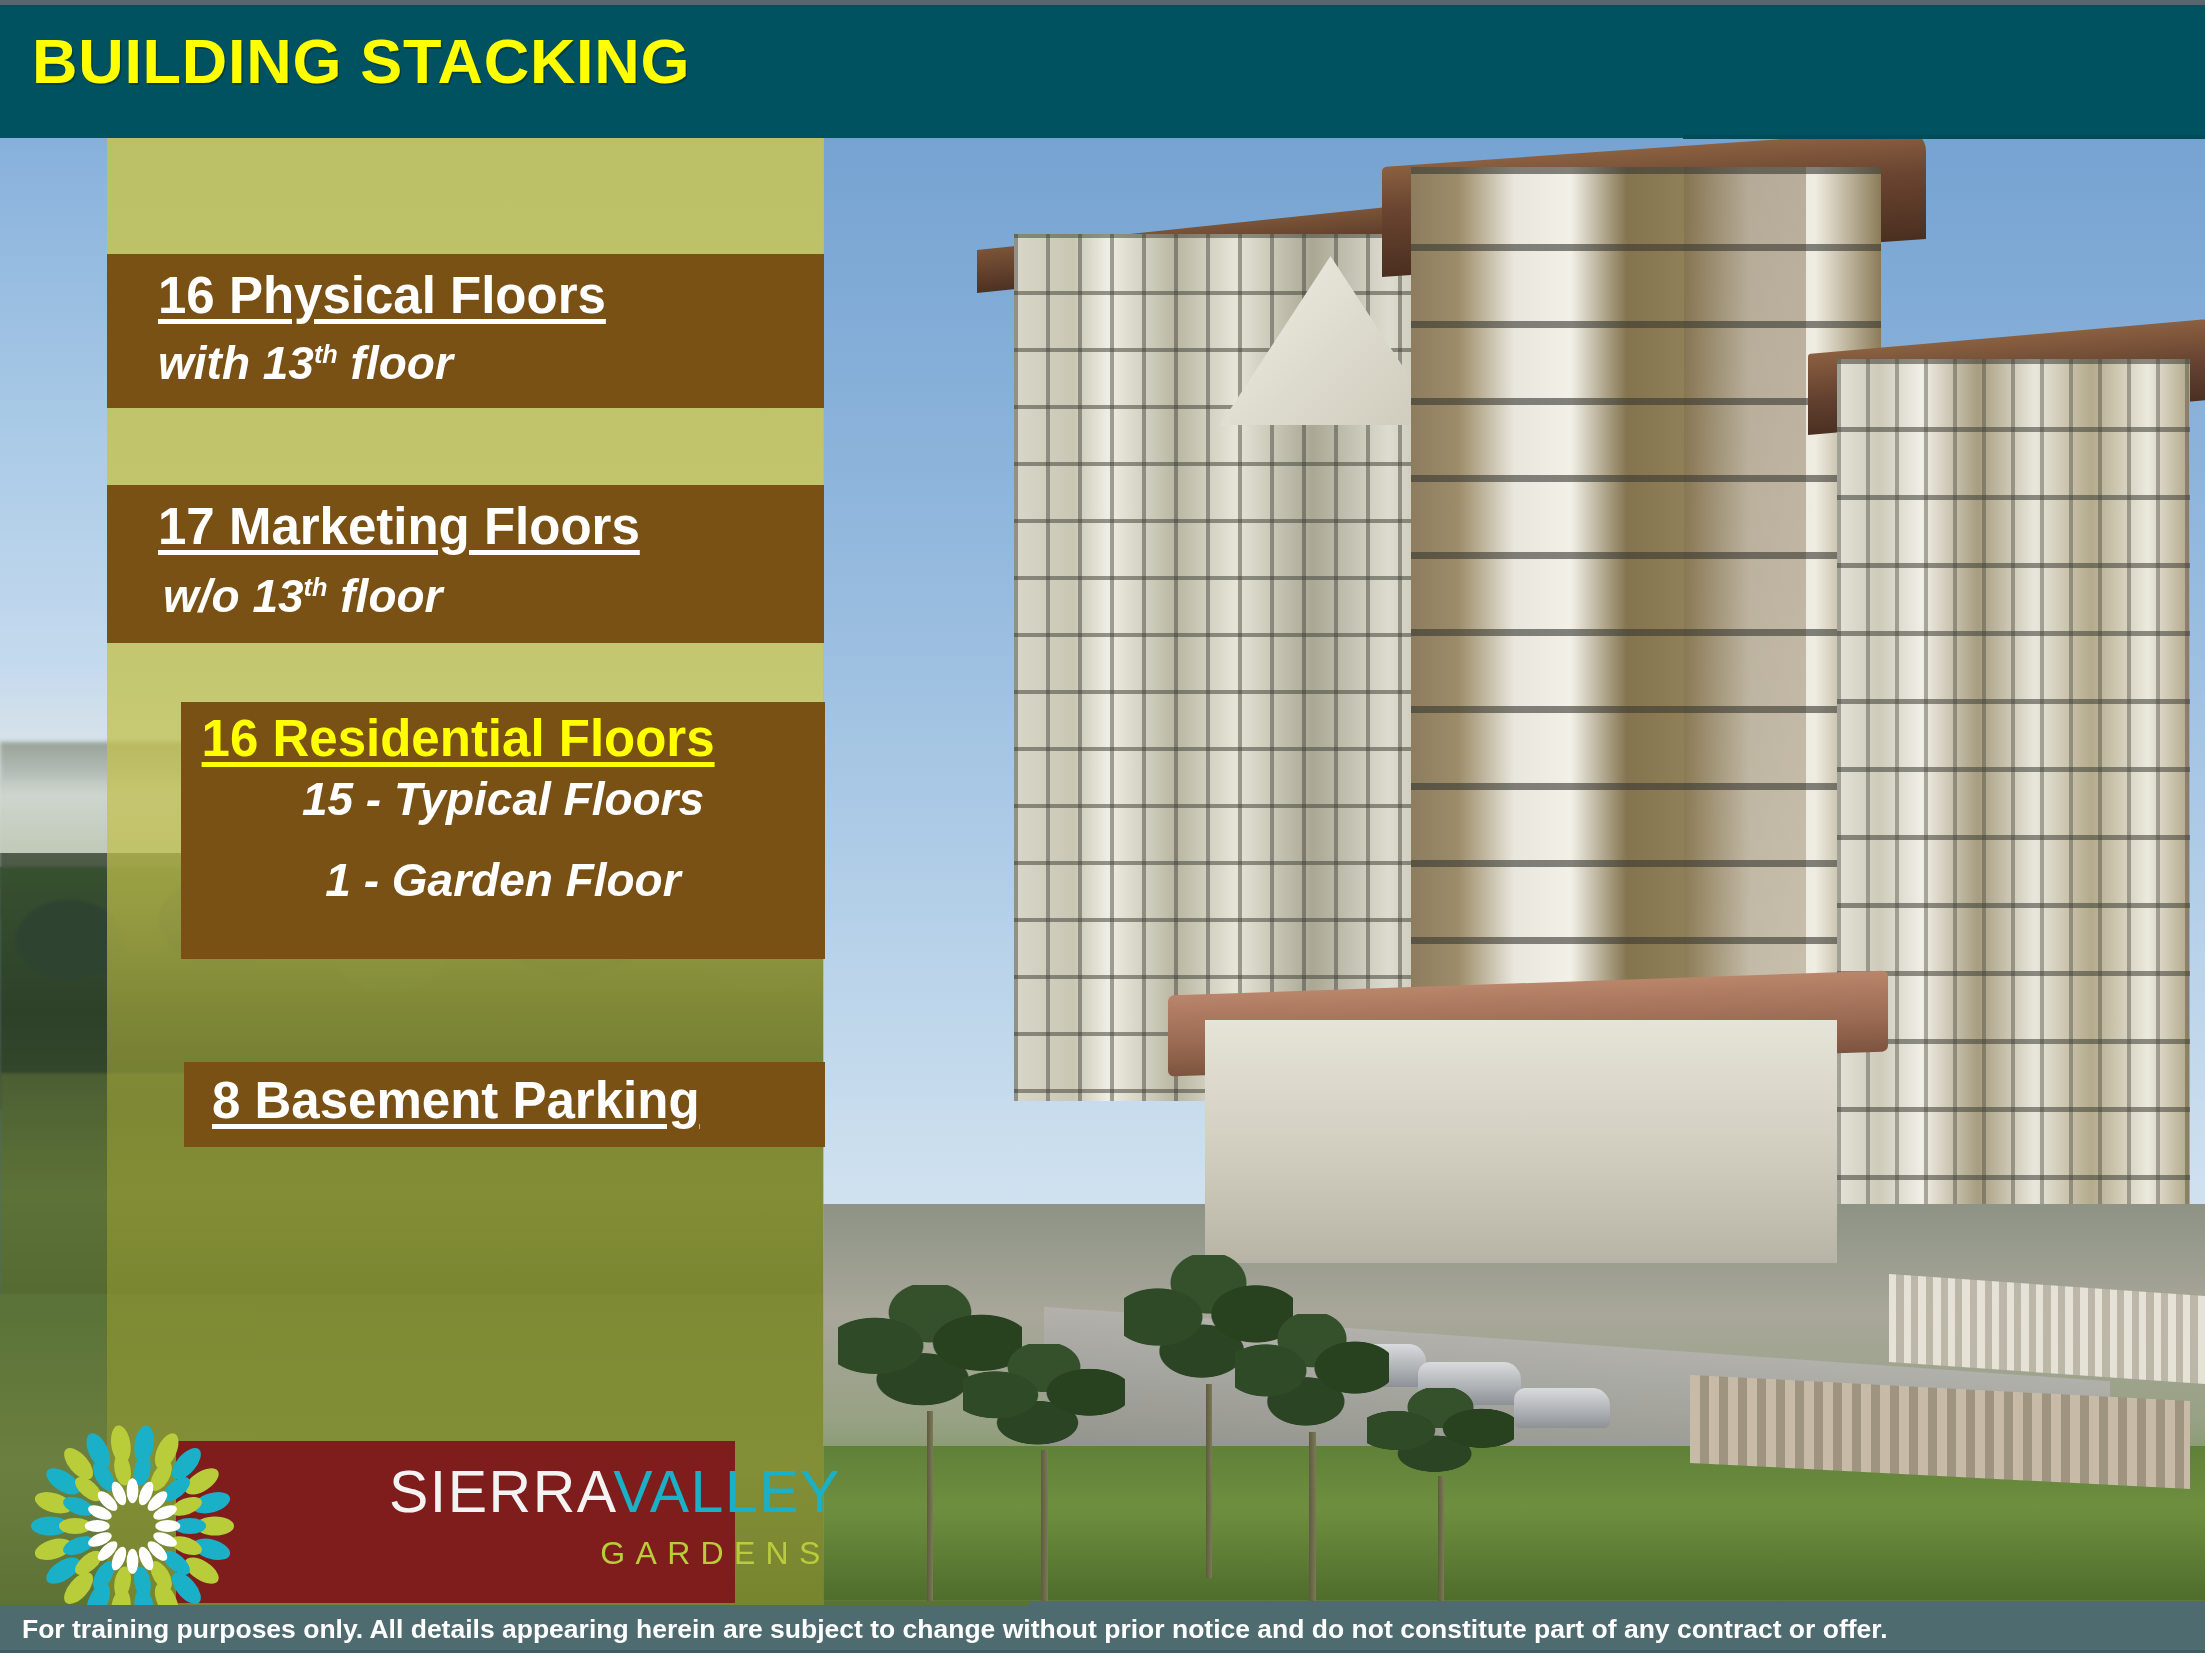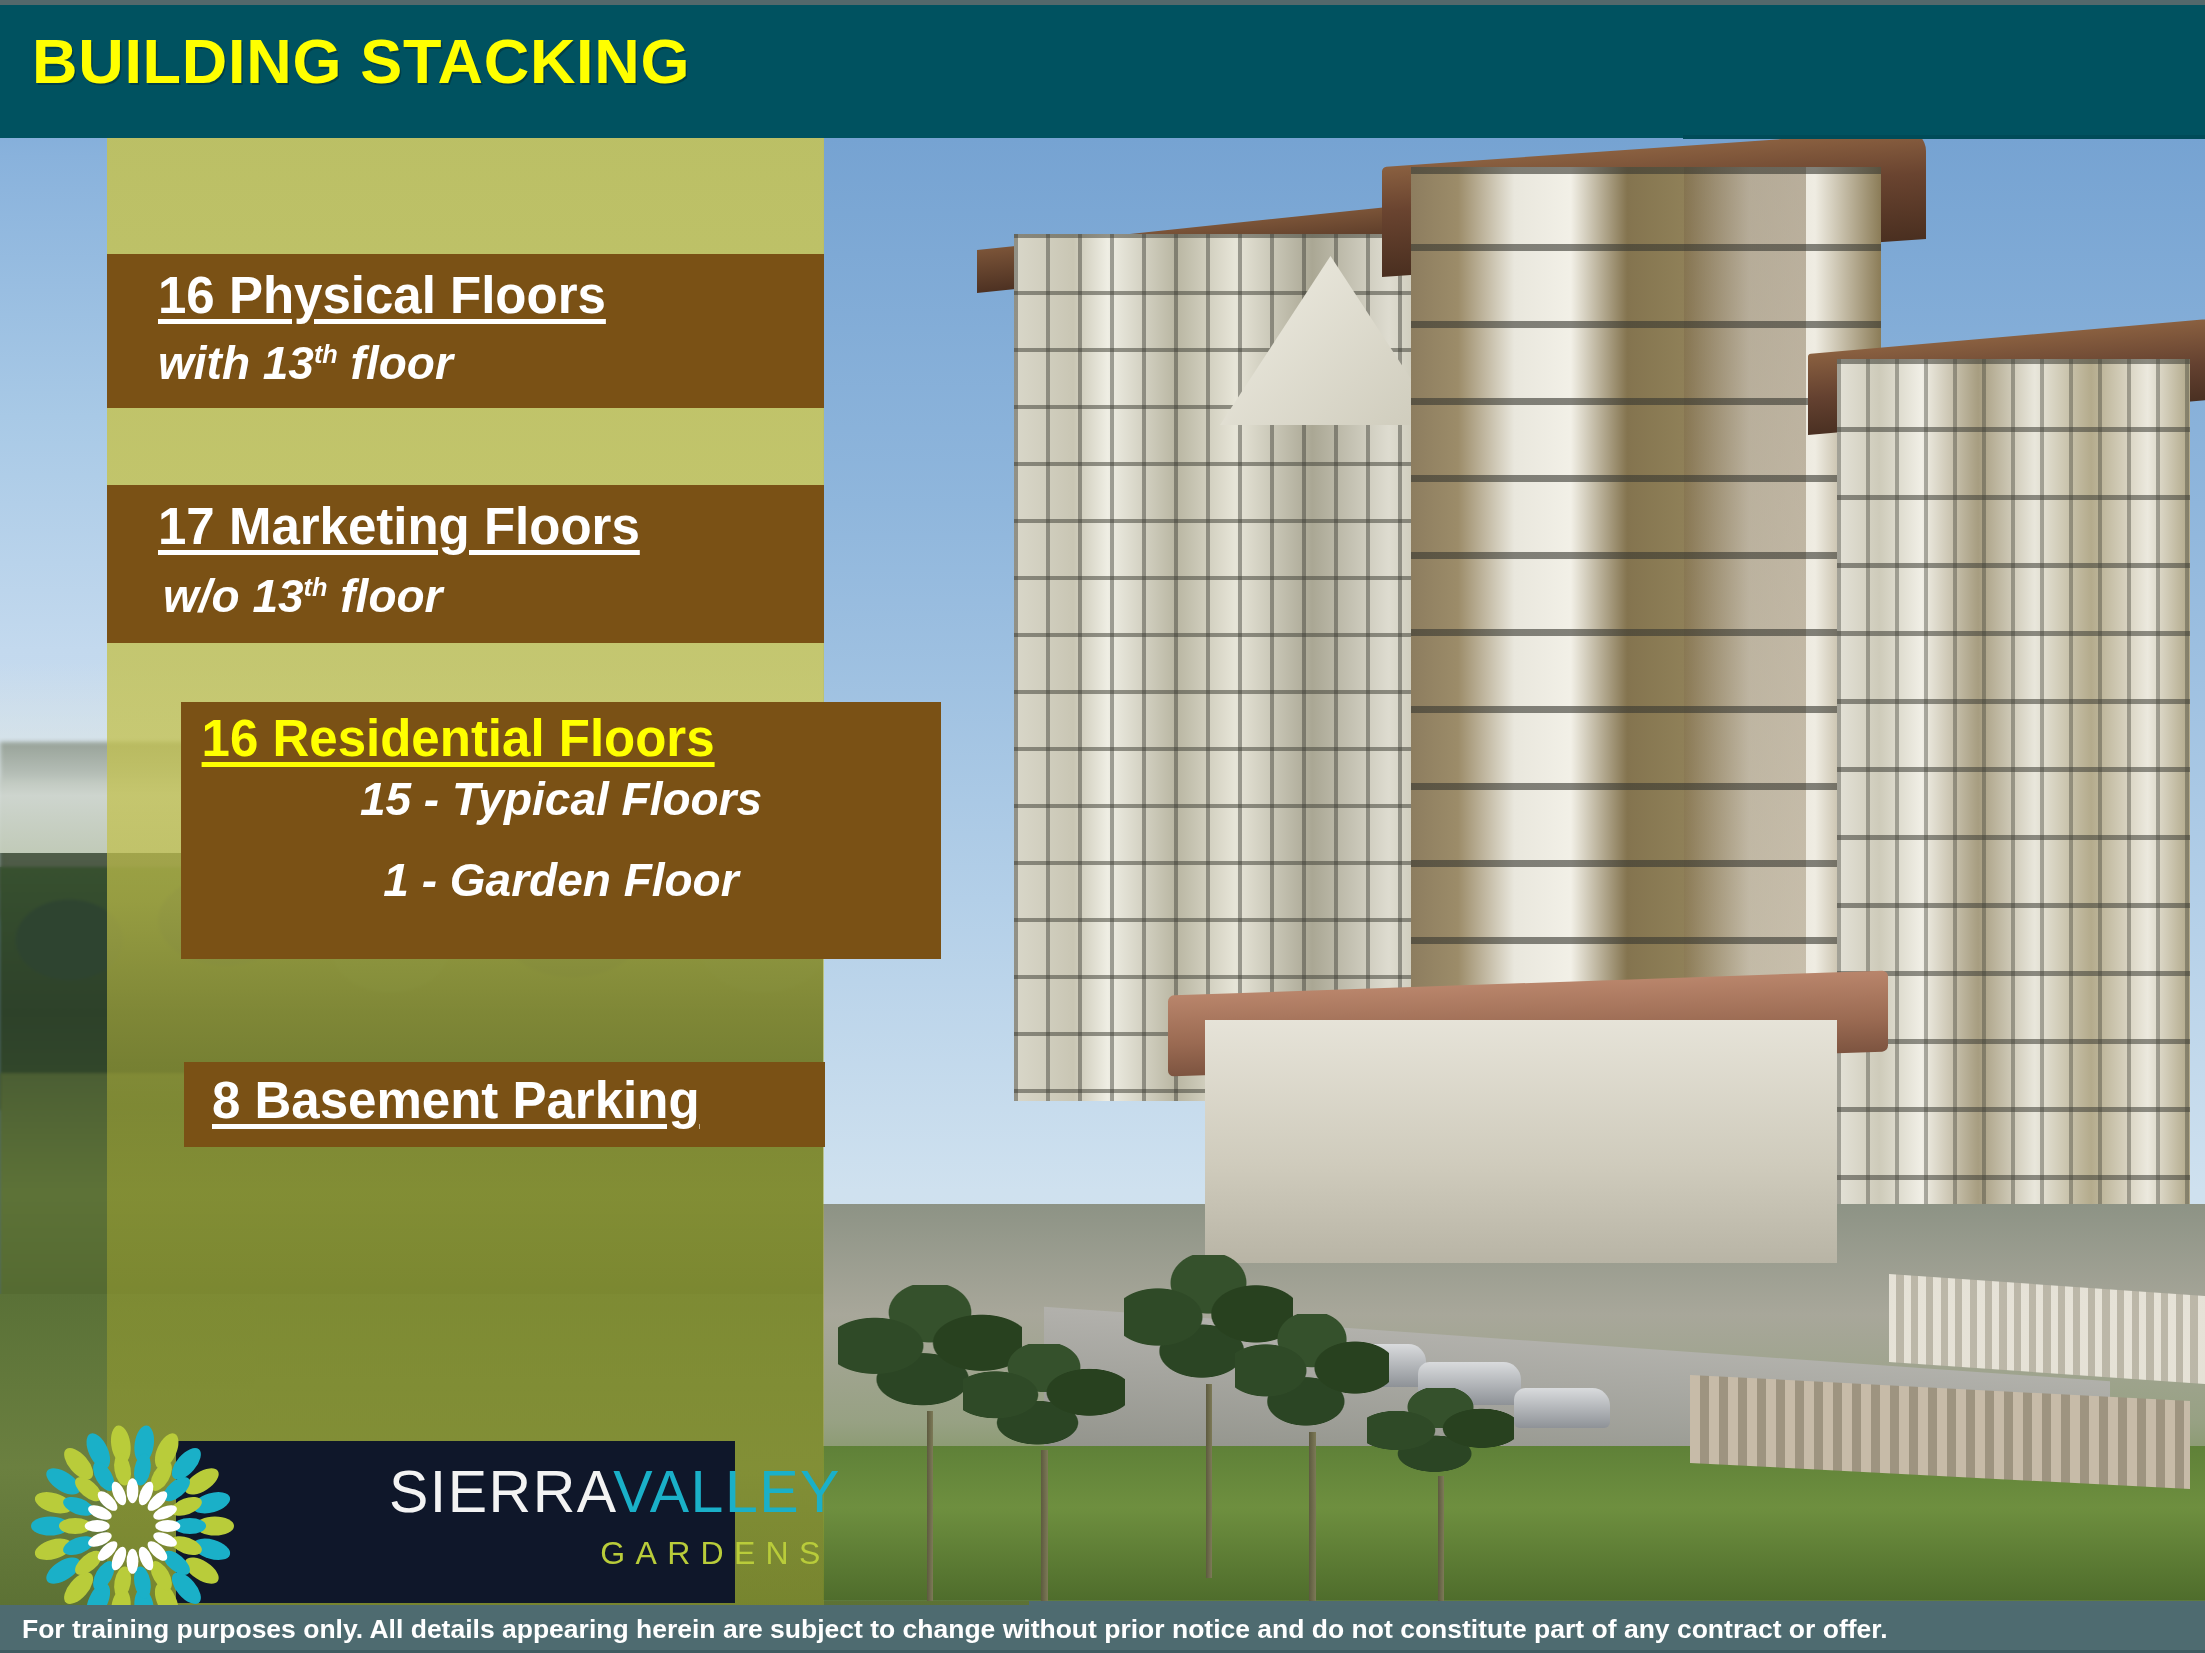--- a/index.html
+++ b/index.html
@@ -138,21 +138,21 @@
   sup { font-size:.55em; vertical-align:super; line-height:0; }
 
   #box1 { left:107px; top:254px; width:717px; height:154px; }
   #box1 .hl  { position:absolute; left:51px; top:11.8px; font-size:51px; color:#ffffff; }
   #box1 .sub { position:absolute; left:51px; top:82px; font-size:46px; color:#ffffff; }
 
   #box2 { left:107px; top:485px; width:717px; height:158px; }
   #box2 .hl  { position:absolute; left:51px; top:11.8px; font-size:51px; color:#ffffff; }
   #box2 .sub { position:absolute; left:56px; top:84px; font-size:46px; color:#ffffff; }
 
-  #box3 { left:181px; top:702px; width:760px; height:257px; }
+  #box3 { left:181px; top:702px; width:644px; height:257px; }
   #box3 .hl  { position:absolute; left:20.6px; top:7.4px; font-size:51px; color:#ffff00; }
   #box3 .sub { position:absolute; width:100%; text-align:center; font-size:46px; color:#ffffff; left:0; }
   #box3 .sub.l1 { top:70px; }
   #box3 .sub.l2 { top:151px; }
 
   #box4 { left:184px; top:1062px; width:641px; height:85px; }
   #box4 .hl { position:absolute; left:28px; top:8.8px; font-size:51px; color:#ffffff; }
 
   
   .logo-box { position:absolute; left:176px; top:1441px; width:559px; height:162px;
@@ -266,21 +266,21 @@
   <div class="info-box" id="box3" style="background: rgb(122, 81, 21);">
     <div class="hl" style="color: rgb(255, 255, 0);">16 Residential Floors</div>
     <div class="sub l1">15 - Typical Floors</div>
     <div class="sub l2">1 - Garden Floor</div>
   </div>
 
   <div class="info-box" id="box4" style="background: rgb(122, 81, 21);">
     <div class="hl" style="color: rgb(255, 255, 255);">8 Basement Parking</div>
   </div>
 
-  <div class="logo-box" style="background: #0f172a;">
+  <div class="logo-box" style="background: #7f1d1d;">
     <svg class="logo-mark" viewBox="0 0 330 310">
       <g id="ring-outer">
           <ellipse cx="277.0" cy="155.0" rx="13" ry="26" fill="#b9cc3a" transform="rotate(90.0 277.0 155.0)"></ellipse>
           <ellipse cx="272.5" cy="186.6" rx="13" ry="26" fill="#1ab0c8" transform="rotate(106.4 272.5 186.6)"></ellipse>
           <ellipse cx="259.2" cy="215.6" rx="13" ry="26" fill="#b9cc3a" transform="rotate(122.7 259.2 215.6)"></ellipse>
           <ellipse cx="238.3" cy="239.6" rx="13" ry="26" fill="#1ab0c8" transform="rotate(139.1 238.3 239.6)"></ellipse>
           <ellipse cx="211.5" cy="256.9" rx="13" ry="26" fill="#b9cc3a" transform="rotate(155.5 211.5 256.9)"></ellipse>
           <ellipse cx="180.9" cy="265.9" rx="13" ry="26" fill="#1ab0c8" transform="rotate(171.8 180.9 265.9)"></ellipse>
           <ellipse cx="149.1" cy="265.9" rx="13" ry="26" fill="#b9cc3a" transform="rotate(188.2 149.1 265.9)"></ellipse>
           <ellipse cx="118.5" cy="256.9" rx="13" ry="26" fill="#1ab0c8" transform="rotate(204.5 118.5 256.9)"></ellipse>

